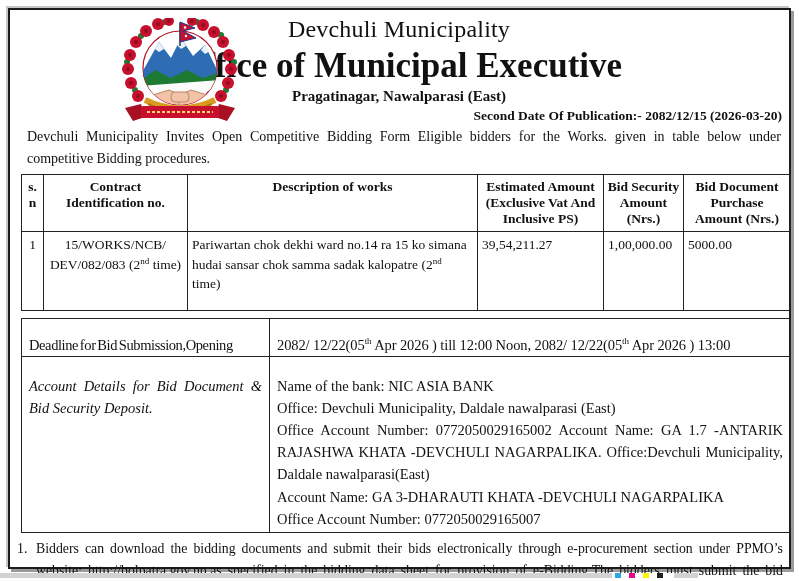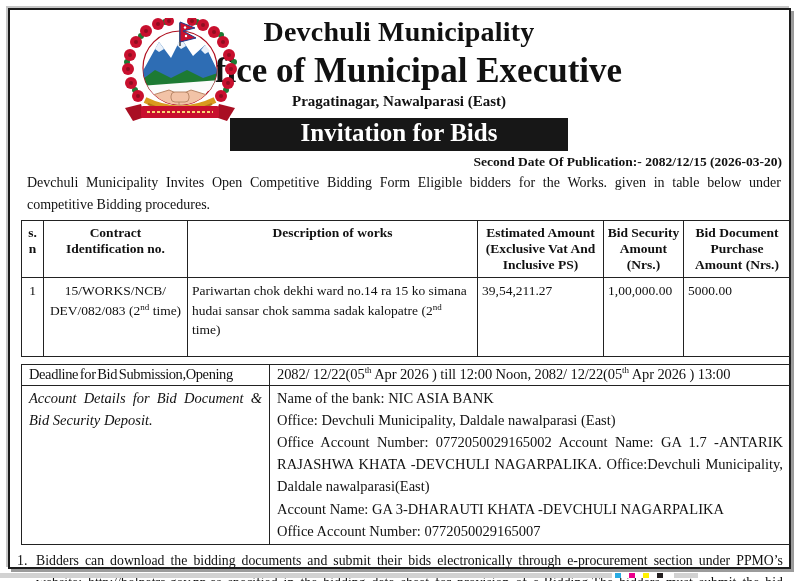--- a/index.html
+++ b/index.html
@@ -11,21 +11,21 @@
   }
   .page {
     position:absolute; left:8px; top:8px; width:783px; height:561px;
     border:2px solid #1c1c1c; background:#fff;
     box-shadow:3px 3px 0 #9b9b9b, -2px -2px 0 #c6c6c6;
     padding:2px 4px 0 3px;
   }
   
   .hdr { position:relative; text-align:center; }
   .logo { position:absolute; left:108px; top:2px; }
-  .t1 { font-size:28px; font-weight:bold; margin-top:4px; letter-spacing:.2px; }
+  .t1 { font-size:24px; font-weight:normal; margin-top:4px; letter-spacing:.2px; }
   .t2 { font-size:35px; font-weight:bold; margin-top:3px; }
   .t3 { font-size:15px; font-weight:bold; margin-top:2px; }
   .banner {
     width:338px; margin:8px auto 0; background:#171717; color:#fff;
     font-size:25px; font-weight:bold; padding:1px 0 4px; text-align:center;
   }
   .pubdate { text-align:right; font-weight:bold; font-size:13.5px; margin-top:3px; padding-right:3px; }
   
   .intro { font-size:14px; line-height:21.5px; text-align:justify; margin:2px 4px 5px 14px; }
   
@@ -34,21 +34,21 @@
   .works th, .works td { border:1.6px solid #222; }
   .works th {
     font-size:13.5px; line-height:16px; font-weight:bold;
     white-space:pre-line; vertical-align:top; text-align:center; padding:4px 1px;
   }
   .works td { font-size:13.5px; line-height:19.5px; vertical-align:top; padding:3px 4px 16px; }
   .c-center { text-align:center; }
   sup { font-size:9px; line-height:0; }
   
   .details { margin:7px 0 0 8px; width:769px; table-layout:fixed; }
-  .details td { border:1.6px solid #222; vertical-align:top; font-size:14.5px; padding:1px 7px 2px;margin-top:48px; }
+  .details td { border:1.6px solid #222; vertical-align:top; font-size:14.5px; padding:18px 7px 2px;margin-top:48px; }
   .tight { letter-spacing:-0.4px; word-spacing:-1.5px; }
   .deadline-val { white-space:nowrap; font-size:14px; letter-spacing:-0.1px; }
   .acct-line { line-height:22.2px; }
   .just { text-align:justify; }
   .d-label-acct { line-height:22px; text-align:justify;font-style:italic; }
   
   .notes { margin:5px 2px 0 1px; }
   .note { position:relative; padding-left:22px; font-size:13.8px; line-height:22.4px; text-align:justify; }
   .note-num { position:absolute; left:3px; top:0; }
   
@@ -146,21 +146,20 @@
         <line x1="59" y1="5" x2="59" y2="28" stroke="#333" stroke-width="1.4"></line>
         <path d="M59,4 L74,10 L62,13 L75,20 L59,24 Z" fill="#c8102e" stroke="#1a3b8f" stroke-width="1"></path>
         <circle cx="64" cy="9.5" r="1.2" fill="#fff"></circle>
         <circle cx="65" cy="18" r="1.2" fill="#fff"></circle>
       </g>
     </svg>
 
     <div class="t1">Devchuli Municipality</div>
     <div class="t2">Office of Municipal Executive</div>
     <div class="t3">Pragatinagar, Nawalparasi (East)</div>
-    <div class="banner">Invitation for Bids</div>
     <div class="pubdate">Second Date Of Publication:- 2082/12/15 (2026-03-20)</div>
   </div>
 
   <div class="intro">Devchuli Municipality Invites Open Competitive Bidding Form Eligible bidders for the Works. given in table below under competitive Bidding procedures.</div>
 
   <table class="works">
     <colgroup>
       <col style="width:22px">
         <col style="width:144px">
         <col style="width:290px">

